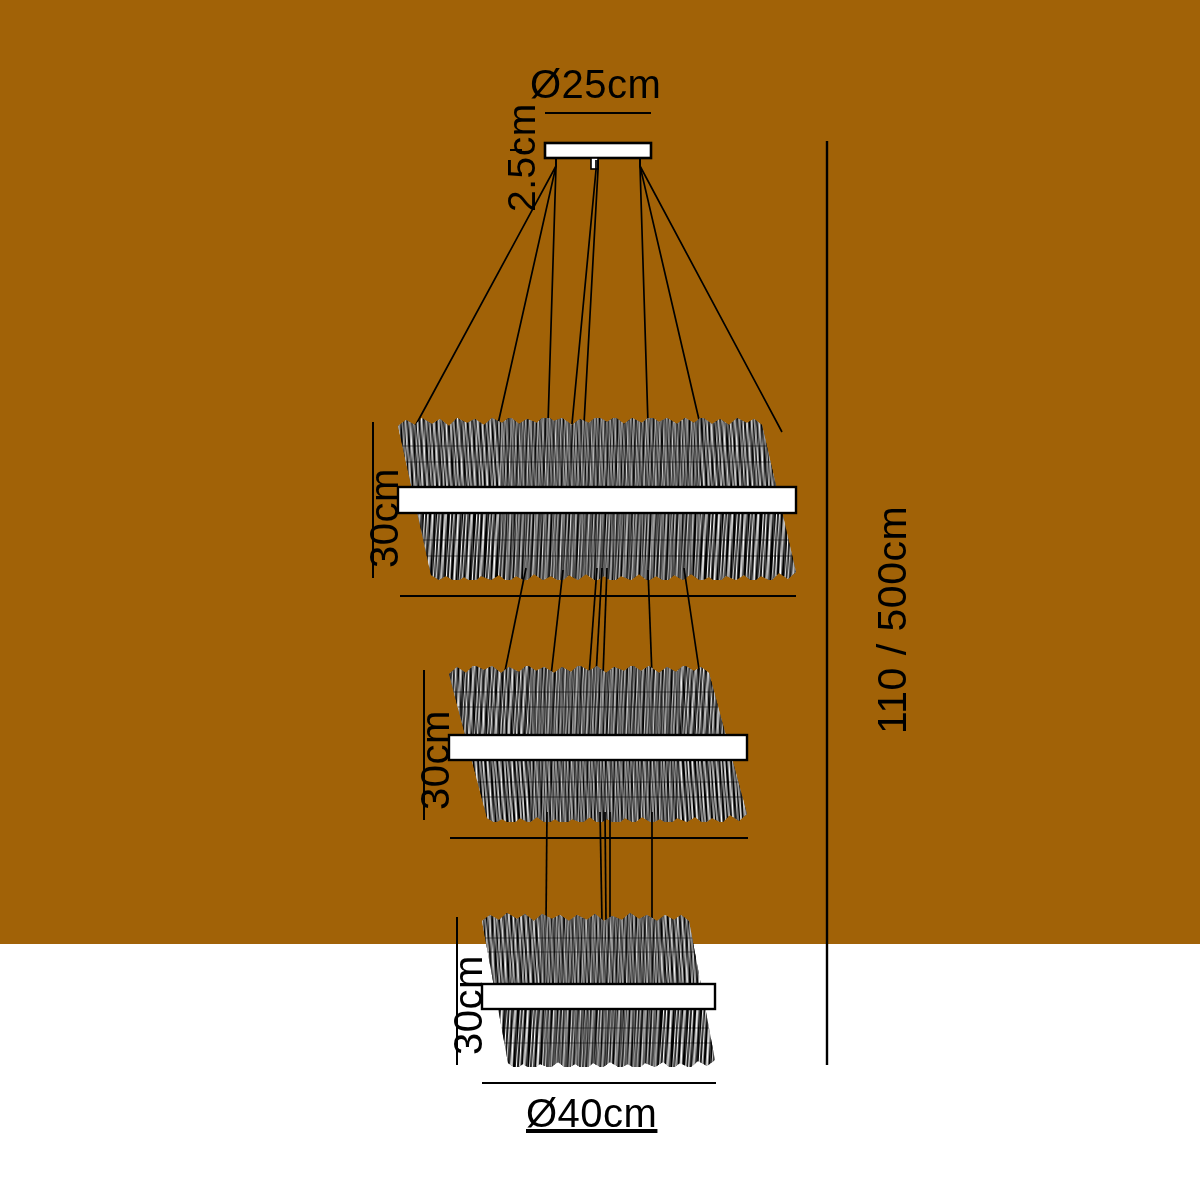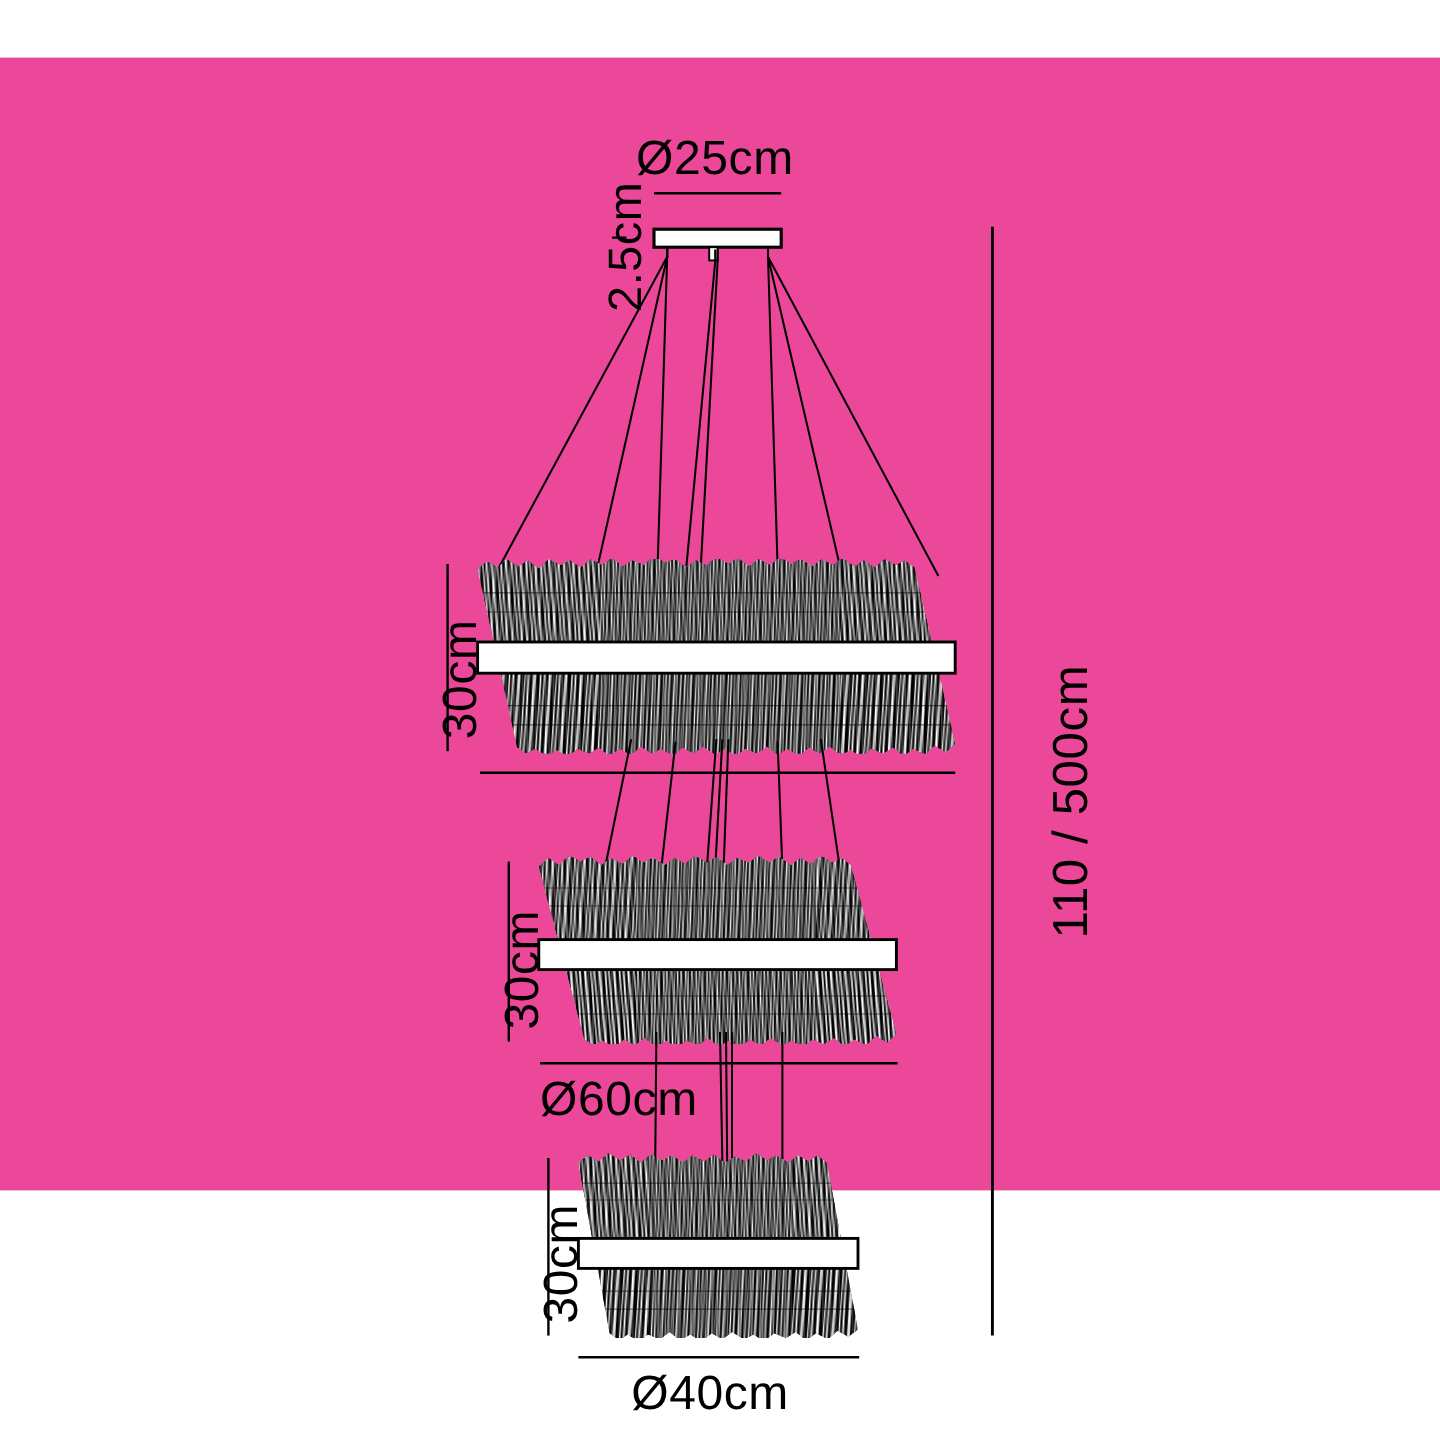--- a/index.html
+++ b/index.html
@@ -11,22 +11,21 @@
     width: 1200px;
     height: 1200px;
     font-family: "Liberation Sans", sans-serif;
     color: #000000;
     overflow: hidden;
   }
   #drawing {
     position: relative;
     width: 1200px;
     height: 944px;
-    background: #ec4899;
-    margin-top: 48px;
+    background: #a16207;
   }
   svg.figure {
     position: absolute;
     left: 0;
     top: 0;
     width: 1200px;
     height: 1200px;
   }
   .dim-label {
     position: absolute;
@@ -218,19 +217,18 @@
 
   <div class="dim-label rot-cw" style="left:500px; top:212px; font-size:39px;">2.5cm</div>
 
   <div class="dim-label rot-cw" style="left:869px; top:734px; font-size:41px;">110 / 500cm</div>
 
   <div class="dim-label rot-cw" style="left:362px; top:568px; font-size:40px;">30cm</div>
 
 
   <div class="dim-label rot-cw" style="left:413px; top:810px; font-size:40px;">30cm</div>
 
-  <div class="dim-label" style="left:450px; top:846px; font-size:40px;">Ø60cm</div>
 
   <div class="dim-label rot-cw" style="left:446px; top:1055px; font-size:40px;">30cm</div>
 
-  <div class="dim-label" style="left:526px; top:1091px; font-size:40px;">Ø40cm</div>
+  <div class="dim-label" style="left:526px; top:1091px; font-size:40px;text-decoration:underline;">Ø40cm</div>
 
 </div>
 
 </body></html>

